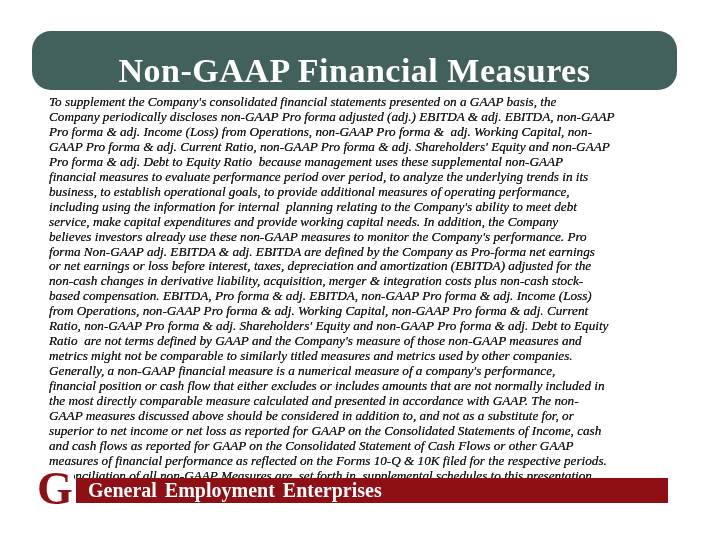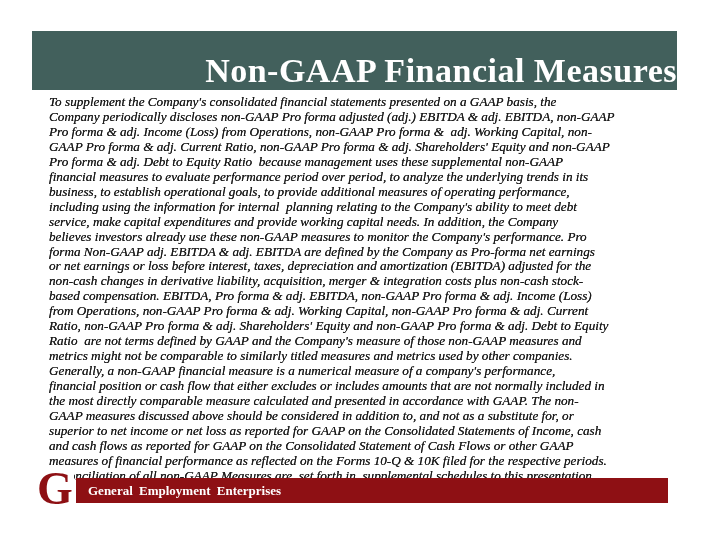--- a/index.html
+++ b/index.html
@@ -15,21 +15,22 @@
 
   .title-bar {
     position: absolute;
     left: 32px;
     top: 31px;
     width: 645px;
     height: 59px;
     background: #42605c;
     display: flex;
     align-items: flex-end;
-    justify-content: flex-end;
+    justify-content: center;
+    border-radius: 19px;
   }
   .title-bar h1 {
     margin: 0 0 1px 0;
     color: #ffffff;
     font-family: "Liberation Serif", serif;
     font-weight: 700;
     font-size: 34px;
     line-height: 1.05;
     letter-spacing: 0.5px;
     white-space: nowrap;
@@ -73,21 +74,21 @@
     height: 25px;
     background: #8e1014;
     display: flex;
     align-items: center;
     z-index: 1;
   }
   .footer-bar .company {
     color: #ffffff;
     font-family: "Liberation Serif", serif;
     font-weight: 700;
-    font-size: 13px;
+    font-size: 20px;
     padding-left: 12px;
     word-spacing: 3px;
     white-space: nowrap;
   }
 </style>
 </head>
 <body>
 
 <div class="slide">
 

